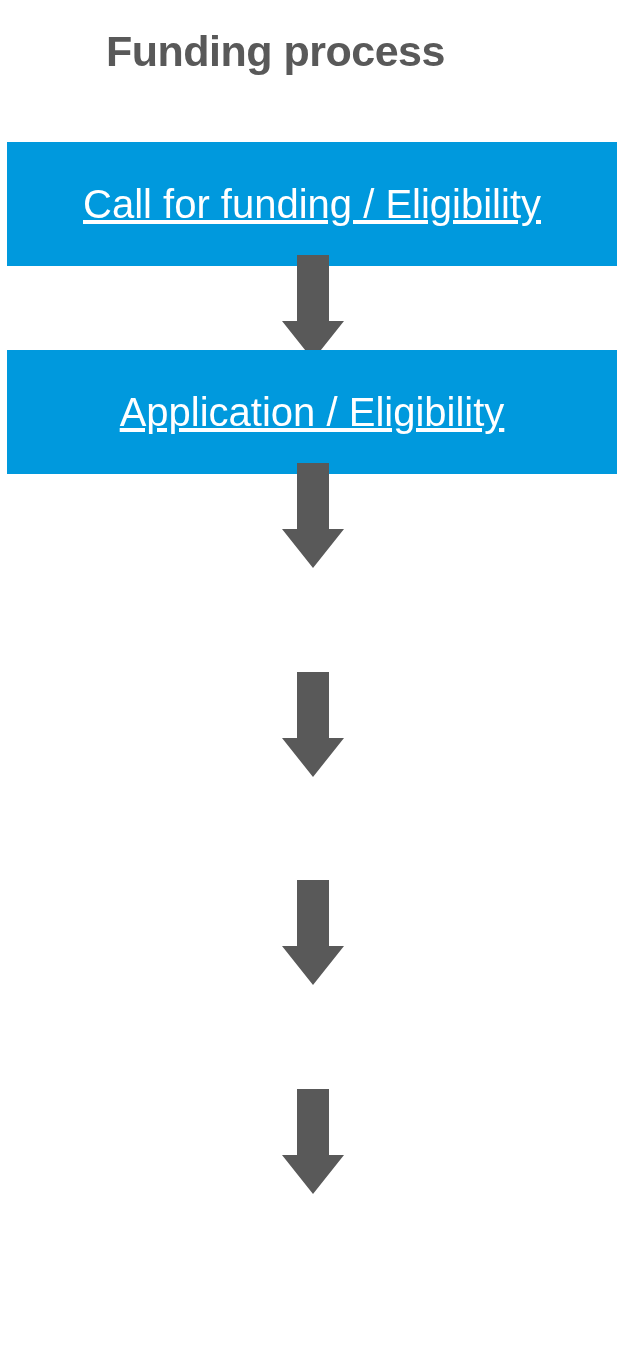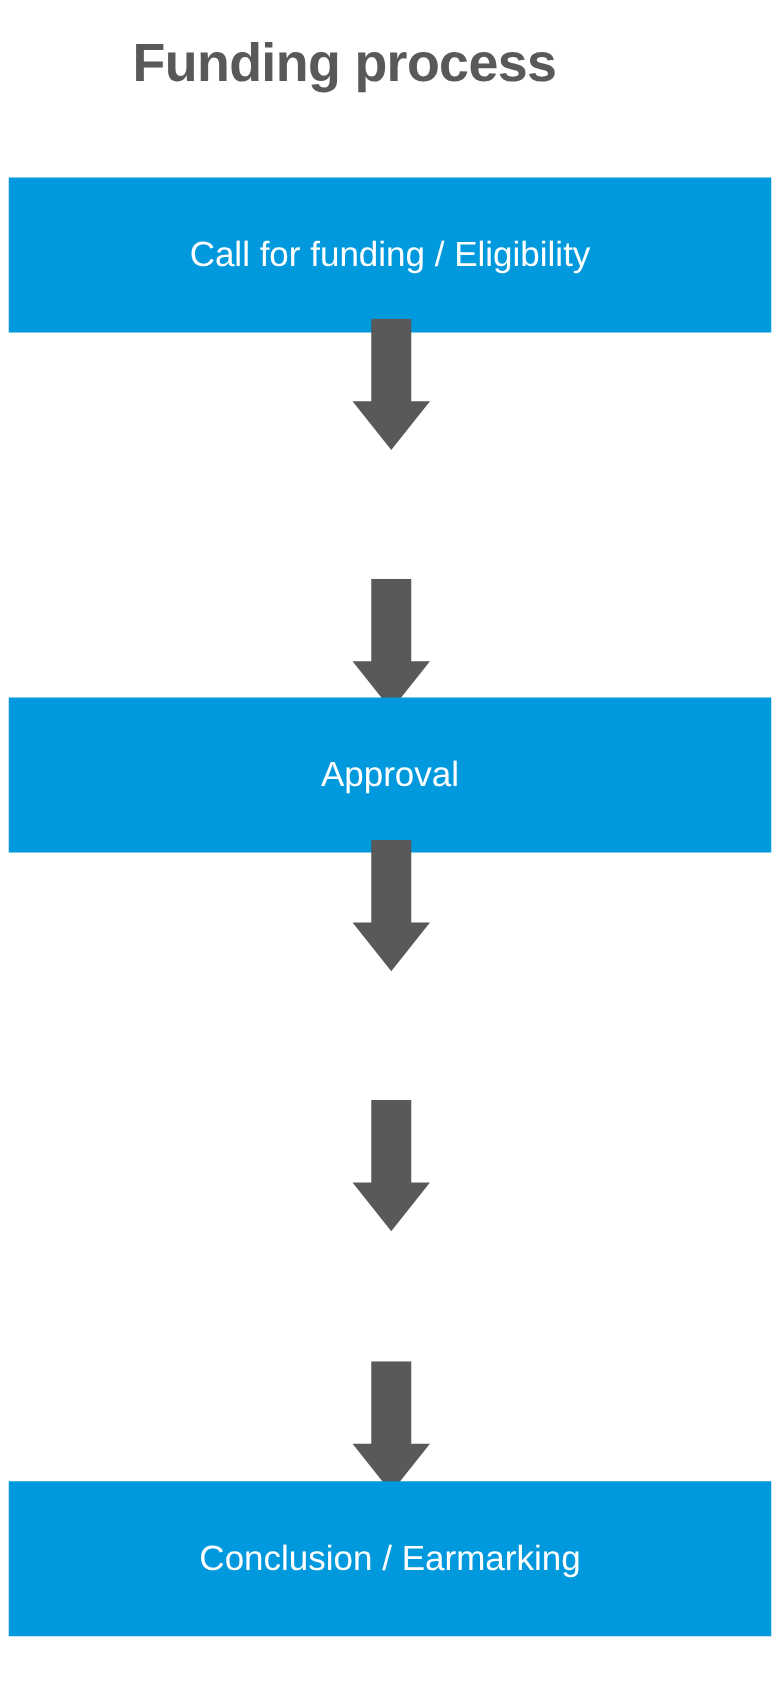--- a/index.html
+++ b/index.html
@@ -46,24 +46,25 @@
   }
 
   .flow-box-label {
     position: absolute;
     left: 0;
     right: 0;
     top: 50%;
     transform: translateY(-50%);
     text-align: center;
     color: #ffffff;
-    font-size: 28px;
+    font-size: 40px;
     font-weight: 300;
     line-height: 1.1;
     white-space: nowrap;
+    text-decoration: underline;
   }
 
   
   .flow-arrow {
     position: absolute;
     left: 282px;
     width: 62px;
     height: 116px;
     overflow: visible;
   }
@@ -83,30 +84,30 @@
   <div class="flow-box" style="top:142px;">
     <div class="flow-box-label">Call for funding / Eligibility</div>
   </div>
 
   <div class="flow-arrow" style="top:255px;">
     <svg viewBox="0 0 62 116" xmlns="http://www.w3.org/2000/svg">
       <path d="M15,0 L47,0 L47,66 L62,66 L31,105 L0,66 L15,66 Z" fill="#595959"></path>
     </svg>
   </div>
 
+  <div class="flow-box" style="top:350px;">
+    <div class="flow-box-label">Application / Eligibility</div>
+  </div>
 
   <div class="flow-arrow" style="top:463px;">
     <svg viewBox="0 0 62 116" xmlns="http://www.w3.org/2000/svg">
       <path d="M15,0 L47,0 L47,66 L62,66 L31,105 L0,66 L15,66 Z" fill="#595959"></path>
     </svg>
   </div>
 
-  <div class="flow-box" style="top:558px;">
-    <div class="flow-box-label">Approval</div>
-  </div>
 
   <div class="flow-arrow" style="top:672px;">
     <svg viewBox="0 0 62 116" xmlns="http://www.w3.org/2000/svg">
       <path d="M15,0 L47,0 L47,66 L62,66 L31,105 L0,66 L15,66 Z" fill="#595959"></path>
     </svg>
   </div>
 
 
   <div class="flow-arrow" style="top:880px;">
     <svg viewBox="0 0 62 116" xmlns="http://www.w3.org/2000/svg">
@@ -114,17 +115,14 @@
     </svg>
   </div>
 
 
   <div class="flow-arrow" style="top:1089px;">
     <svg viewBox="0 0 62 116" xmlns="http://www.w3.org/2000/svg">
       <path d="M15,0 L47,0 L47,66 L62,66 L31,105 L0,66 L15,66 Z" fill="#595959"></path>
     </svg>
   </div>
 
-  <div class="flow-box" style="top:1185px;">
-    <div class="flow-box-label">Conclusion / Earmarking</div>
-  </div>
 
 </div>
 
 </body></html>

